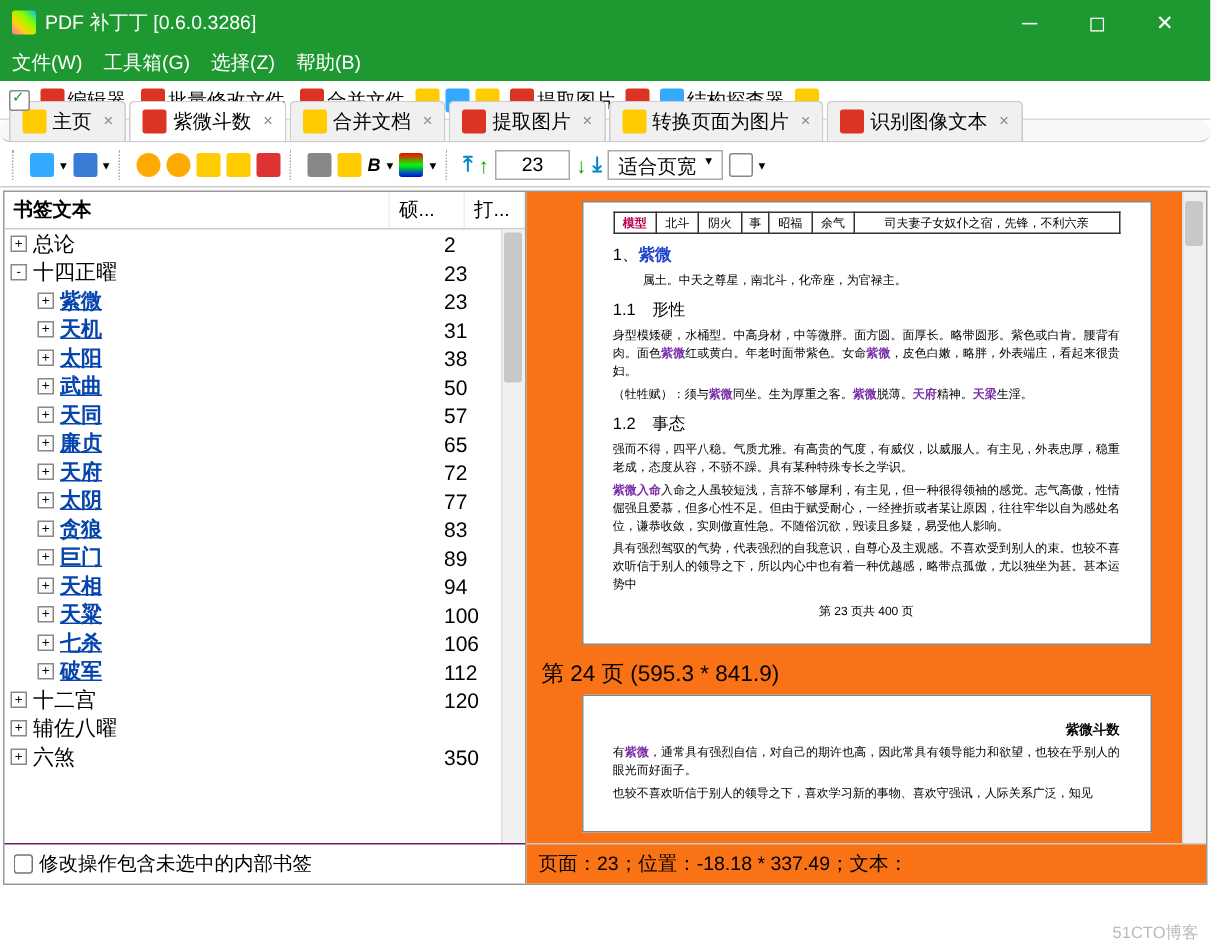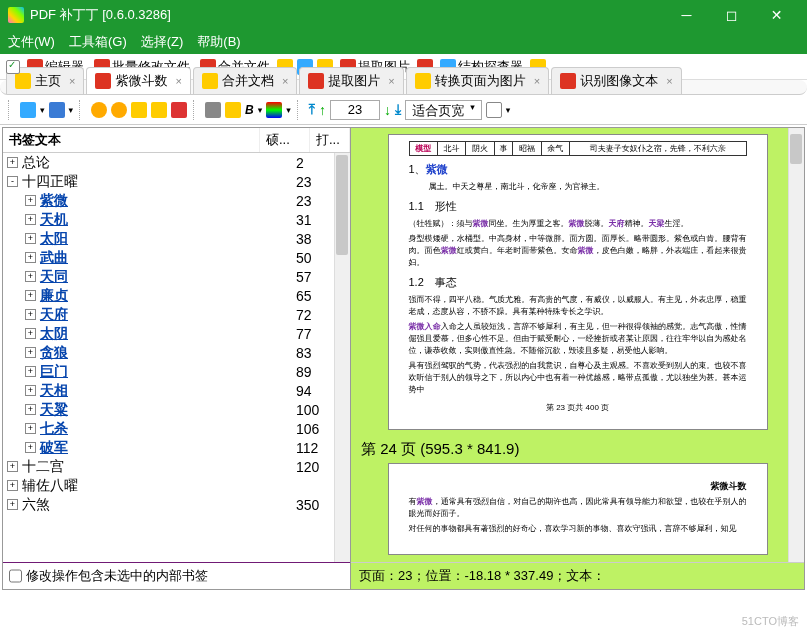--- a/index.html
+++ b/index.html
@@ -40,21 +40,21 @@
 .tree-row .txt { flex:1; }
 .tree-row .txt.link { color:#0645ad; text-decoration:underline; }
 .tree-row .txt.bold { font-weight:bold; }
 .tree-row .num { width:50px; text-align:left; padding-right:10px; }
 .tree-row.lvl1 { padding-left:4px; }
 .tree-row.lvl2 { padding-left:22px; }
 .tree-scroll { position:absolute; right:0; top:0; width:16px; height:100%; background:#f0f0f0; border-left:1px solid #ddd; }
 .tree-thumb { position:absolute; right:2px; top:2px; width:12px; height:100px; background:#c8c8c8; border-radius:2px; }
 .leftfoot { border-top:1px solid #701a75; padding:4px 6px; display:flex; gap:4px; font-size:13px; }
 .leftfoot input[type=checkbox]{ margin:0; }
-.rightpane { flex:1; display:flex; flex-direction:column; position:relative; background:#bef264; }
+.rightpane { flex:1; display:flex; flex-direction:column; position:relative; background:#f97316; }
 .pdfview { flex:1; overflow:hidden; position:relative; padding:4px; }
 .pdfpage { border:1px solid #888; margin:2px auto 10px; background:#fff; padding:6px 20px 16px; width:380px; font-size:10px; }
 .pdfcell { display:table; width:100%; border-collapse:collapse; margin-bottom:4px; }
 .pdfcell span { display:table-cell; border:1px solid #333; font-size:8px; padding:1px 3px; text-align:center; }
 .blue-b { color:#2244cc; font-weight:bold; }
 .purple-b { color:#7a2fa8; font-weight:bold; }
 .sect { font-size:11px; margin:6px 0 4px; }
 .para { font-size:8px; line-height:1.5; margin:3px 0; text-align:justify; }
 .pgnum { text-align:center; font-size:8px; margin-top:6px; }
 .pagehead { font-size:15px; margin:4px 6px; }
@@ -301,34 +301,34 @@
             <span>北斗</span>
             <span>阴火</span>
             <span>事</span>
             <span>昭福</span>
             <span>余气</span>
             <span>司夫妻子女奴仆之宿，先锋，不利六亲</span>
           </div>
         <div class="sect"><span>1、</span><span class="blue-b">紫微</span></div>
         <div class="para" style="padding-left:20px;">属土。中天之尊星，南北斗，化帝座，为官禄主。</div>
         <div class="sect">1.1　形性</div>
+        <div class="para"><span>身型模矮硬，水桶型。中高身材，中等微胖。面方圆。面厚长。略带圆形。紫色或白肯。腰背有肉。面色</span><span class="purple-b">紫微</span><span>红或黄白。年老时面带紫色。女命</span><span class="purple-b">紫微</span><span>，皮色白嫩，略胖，外表端庄，看起来很贵妇。</span></div>
         <div class="para"><span>（牡牲赋）：须与</span><span class="purple-b">紫微</span><span>同坐。生为厚重之客。</span><span class="purple-b">紫微</span><span>脱薄。</span><span class="purple-b">天府</span><span>精神。</span><span class="purple-b">天梁</span><span>生淫。</span></div>
-        <div class="para"><span>身型模矮硬，水桶型。中高身材，中等微胖。面方圆。面厚长。略带圆形。紫色或白肯。腰背有肉。面色</span><span class="purple-b">紫微</span><span>红或黄白。年老时面带紫色。女命</span><span class="purple-b">紫微</span><span>，皮色白嫩，略胖，外表端庄，看起来很贵妇。</span></div>
         <div class="sect">1.2　事态</div>
         <div class="para">强而不得，四平八稳。气质尤雅。有高贵的气度，有威仪，以威服人。有主见，外表忠厚，稳重老成，态度从容，不骄不躁。具有某种特殊专长之学识。</div>
         <div class="para"><span class="purple-b">紫微入命</span><span>入命之人虽较短浅，言辞不够犀利，有主见，但一种很得领袖的感觉。志气高傲，性情倔强且爱慕，但多心性不足。但由于赋受耐心，一经挫折或者某让原因，往往牢华以自为感处名位，谦恭收敛，实则傲直性急。不随俗沉欲，毁读且多疑，易受他人影响。</span></div>
         <div class="para">具有强烈驾驭的气势，代表强烈的自我意识，自尊心及主观感。不喜欢受到别人的束。也较不喜欢听信于别人的领导之下，所以内心中也有着一种优越感，略带点孤傲，尤以独坐为甚。甚本运势中</div>
         <div class="pgnum">第 23 页共 400 页</div>
       </div>
 
       <div class="pagehead">第 24 页 (595.3 * 841.9)</div>
 
       <div class="pdfpage" style="padding-top:16px;">
         <div style="text-align:right;font-size:9px;font-weight:bold;">紫微斗数</div>
         <div class="para"><span>有</span><span class="purple-b">紫微</span><span>，通常具有强烈自信，对自己的期许也高，因此常具有领导能力和欲望，也较在乎别人的眼光而好面子。</span></div>
-        <div class="para">对任何的事物都具有著强烈的好奇心，喜欢学习新的事物、喜欢守强讯，言辞不够犀利，知见</div>
+        <div class="para">也较不喜欢听信于别人的领导之下，喜欢学习新的事物、喜欢守强讯，人际关系广泛，知见</div>
       </div>
     </div>
     <div class="rightstatus">页面：23；位置：-18.18 * 337.49；文本：</div>
   </div>
 </div>
 
 <div class="watermark">51CTO博客</div>
 
 </body></html>

